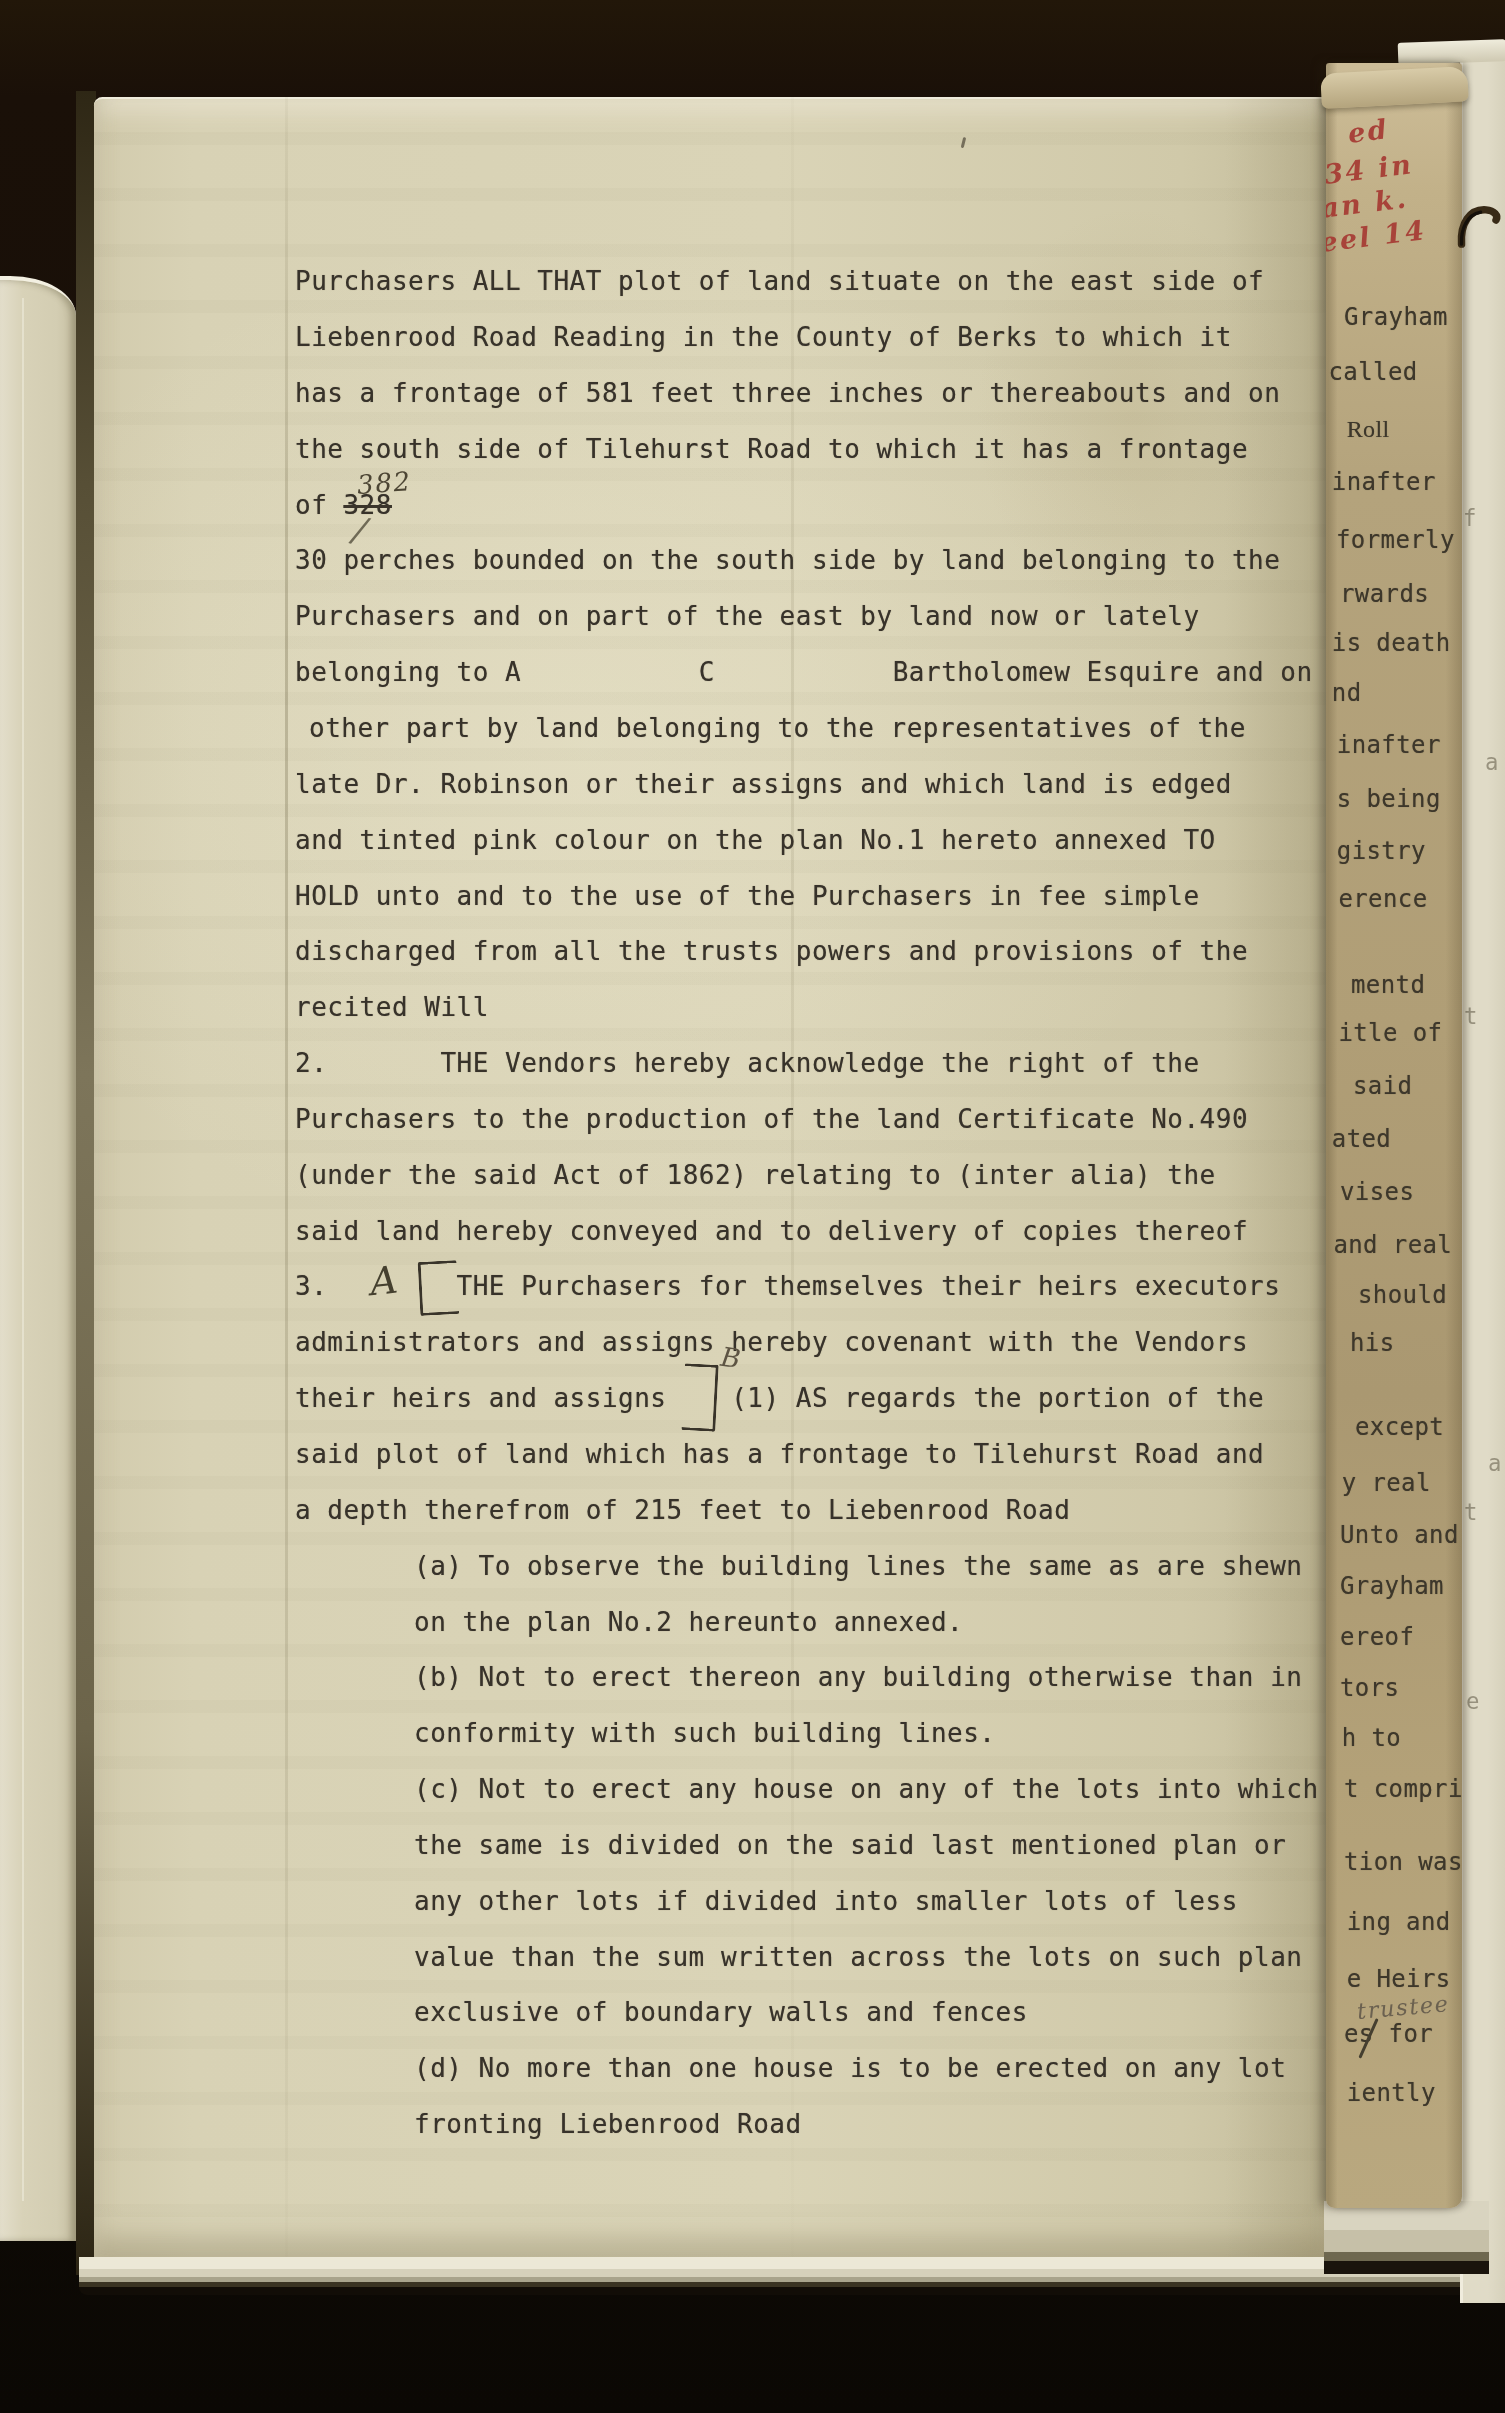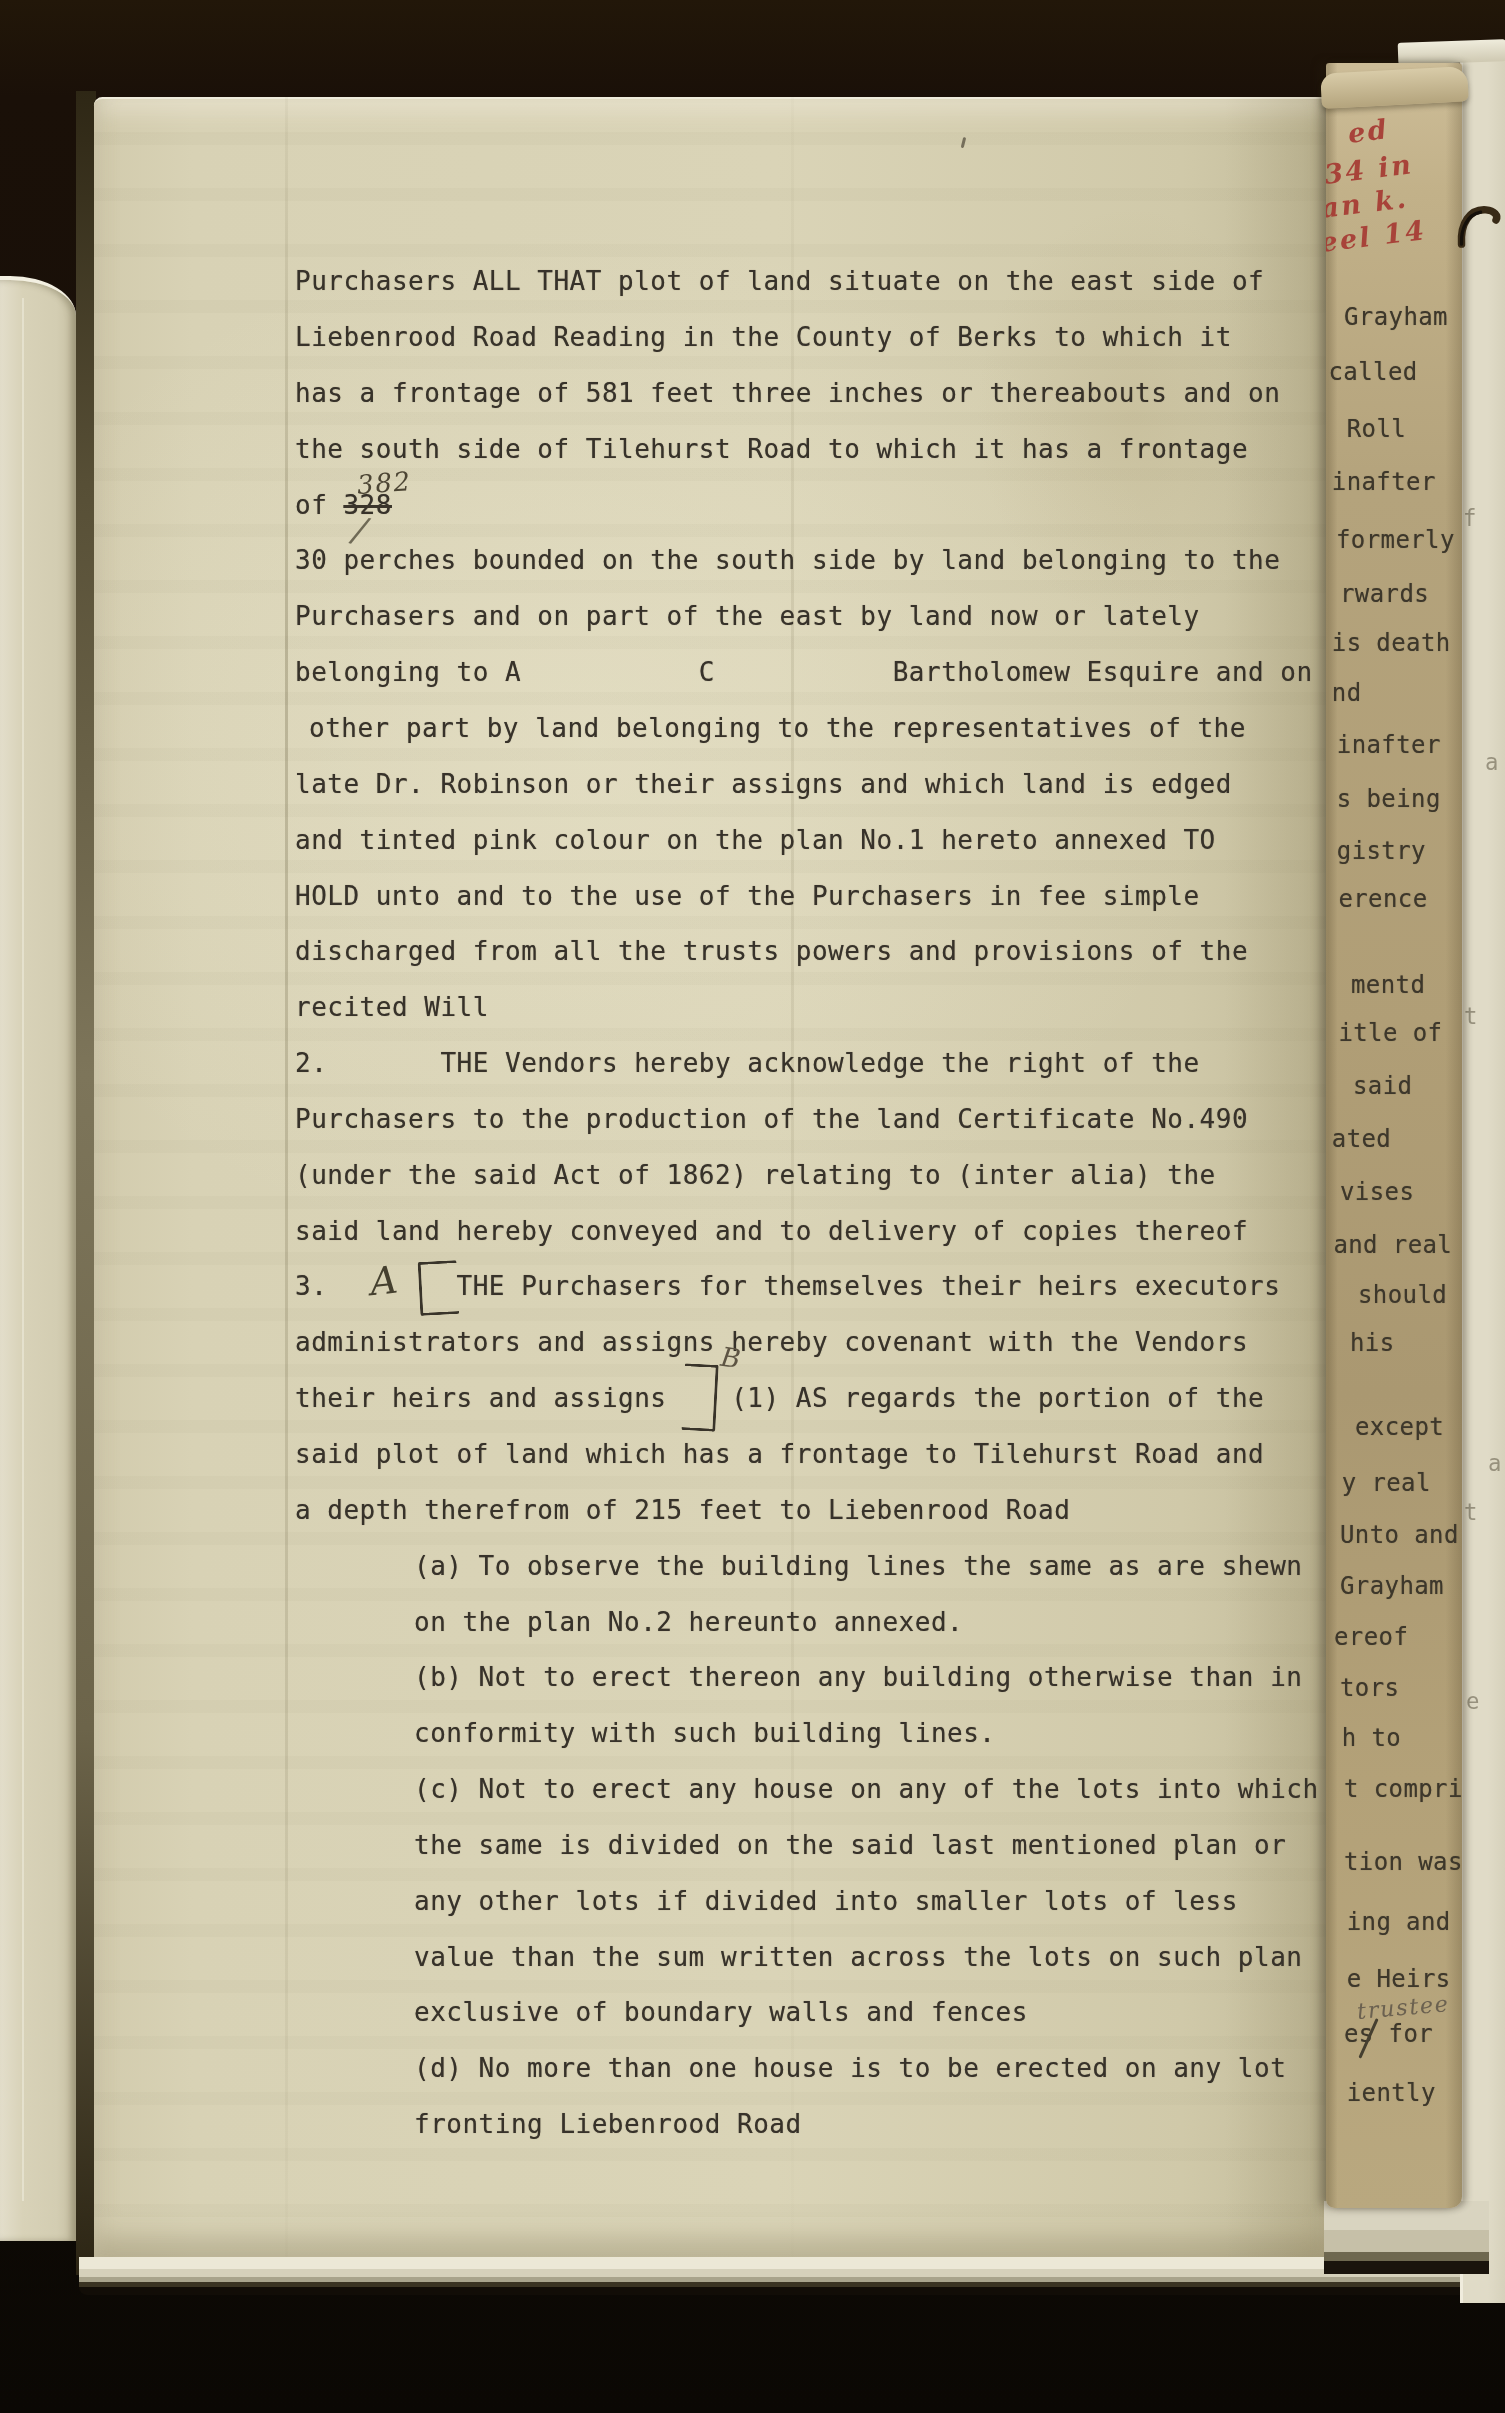--- a/index.html
+++ b/index.html
@@ -170,21 +170,21 @@
     </div>
   <svg class="fastener" width="43" height="48" viewBox="0 0 52 58">
     <path d="M8 52 C2 28 10 8 30 6 C40 5 46 10 44 16" fill="none" stroke="#382a16" stroke-width="9" stroke-linecap="round"></path>
     <path d="M8 52 C4 34 8 16 24 10" fill="none" stroke="#15100a" stroke-width="4" stroke-linecap="round"></path>
   </svg>
 
   <div class="right-strip">
     <div style="position:absolute;left:0;top:0;width:100%;height:100%;">
         <div class="strip-frag" style="left: 18px; top: 254px;">Grayham</div>
         <div class="strip-frag" style="left: 2.5px; top: 309px;">called</div>
-        <div class="strip-frag" style="left: 20.7px; top: 366px;">Roll</div>
+        <div class="strip-frag" style="left: 20.7px; top: 366px; font-family: Liberation Serif, serif;">Roll</div>
         <div class="strip-frag" style="left: 5.8px; top: 419px;">inafter</div>
         <div class="strip-frag" style="left: 10px; top: 477px;">formerly</div>
         <div class="strip-frag" style="left: 14px; top: 531px;">rwards</div>
         <div class="strip-frag" style="left: 5.8px; top: 580px;">is death</div>
         <div class="strip-frag" style="left: 5.8px; top: 630px;">nd</div>
         <div class="strip-frag" style="left: 10.8px; top: 682px;">inafter</div>
         <div class="strip-frag" style="left: 10.8px; top: 736px;">s being</div>
         <div class="strip-frag" style="left: 10.8px; top: 788px;">gistry</div>
         <div class="strip-frag" style="left: 12.4px; top: 836px;">erence</div>
         <div class="strip-frag" style="left: 25px; top: 922px;">mentd</div>
@@ -192,21 +192,21 @@
         <div class="strip-frag" style="left: 27px; top: 1023px;">said</div>
         <div class="strip-frag" style="left: 5.8px; top: 1076px;">ated</div>
         <div class="strip-frag" style="left: 14px; top: 1129px;">vises</div>
         <div class="strip-frag" style="left: 7.4px; top: 1182px;">and real</div>
         <div class="strip-frag" style="left: 32px; top: 1232px;">should</div>
         <div class="strip-frag" style="left: 24px; top: 1280px;">his</div>
         <div class="strip-frag" style="left: 29px; top: 1364px;">except</div>
         <div class="strip-frag" style="left: 15.7px; top: 1420px;">y real</div>
         <div class="strip-frag" style="left: 14px; top: 1472px;">Unto and</div>
         <div class="strip-frag" style="left: 14px; top: 1523px;">Grayham</div>
-        <div class="strip-frag" style="left: 8px; top: 1574px;">ereof</div>
+        <div class="strip-frag" style="left: 14px; top: 1574px;">ereof</div>
         <div class="strip-frag" style="left: 14px; top: 1625px;">tors</div>
         <div class="strip-frag" style="left: 15.7px; top: 1675px;">h to</div>
         <div class="strip-frag" style="left: 18px; top: 1726px;">t compri</div>
         <div class="strip-frag" style="left: 18px; top: 1774px; margin-top: 25px;">tion was</div>
         <div class="strip-frag" style="left: 20.7px; top: 1859px;">ing and</div>
         <div class="strip-frag" style="left: 20.7px; top: 1916px;">e Heirs</div>
         <div class="strip-frag" style="left: 18px; top: 1971px;">es for</div>
         <div class="strip-frag" style="left: 20.7px; top: 2030px;">iently</div>
         <div class="red-note" style="left: 22.3px; top: 68px;">ed</div>
         <div class="red-note" style="left: -2.5px; top: 106px;">34 in</div>

